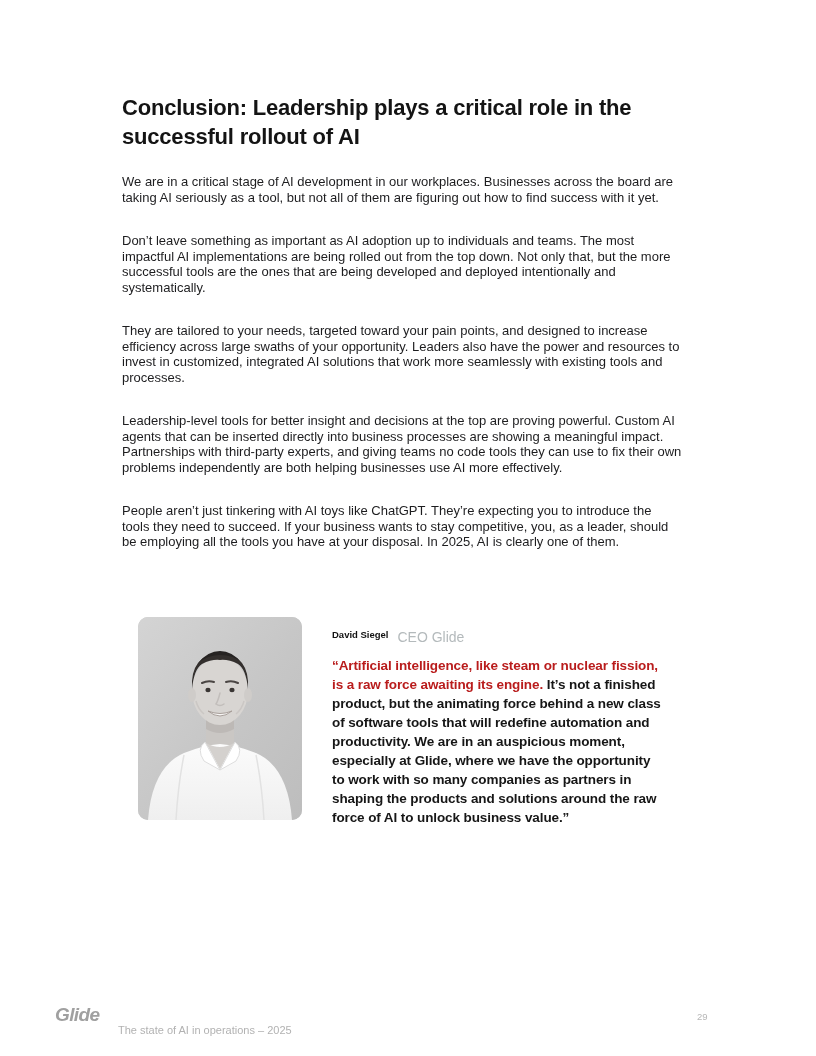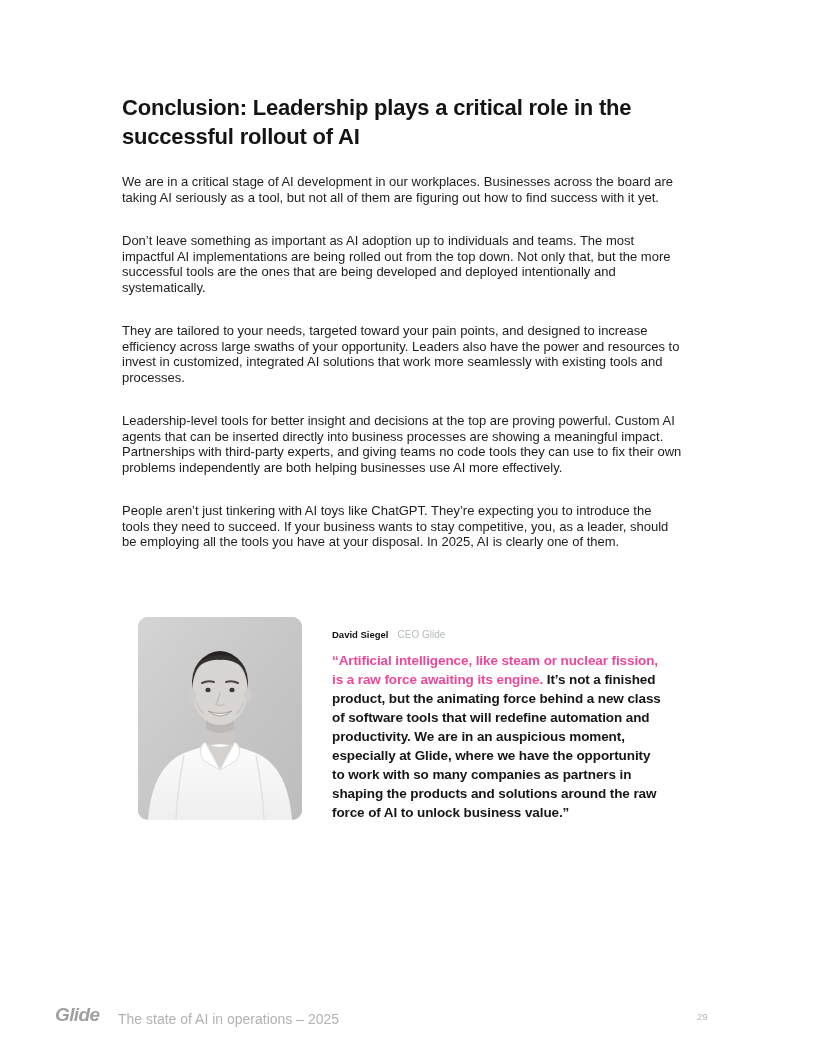--- a/index.html
+++ b/index.html
@@ -62,54 +62,54 @@
     display: flex;
     align-items: flex-start;
     margin-bottom: 11px;
   }
   .attribution .author {
     font-size: 9.5px;
     font-weight: 700;
     color: #121212;
   }
   .attribution .role {
-    font-size: 10px;
+    font-size: 14px;
     color: #b4babc;
     margin-left: 9px;
   }
   .quote-text {
     font-size: 13.5px;
     line-height: 19px;
     font-weight: 700;
     color: #161616;
     letter-spacing: -0.1px;
   }
-  .quote-text .highlight { color: #ec4899; }
+  .quote-text .highlight { color: #b91c1c; }
   .footer {
     position: absolute;
     left: 0;
     top: 1002px;
     width: 686px;
     height: 30px;
   }
   .footer .logo {
     position: absolute;
     left: 55px;
     top: 2px;
     font-size: 19px;
     font-weight: 700;
     font-style: italic;
     color: #a0a0a0;
     letter-spacing: -0.6px;
   }
   .footer .tagline {
     position: absolute;
     left: 118px;
-    top: 9px;
-    font-size: 14px;
+    top: 22px;
+    font-size: 11px;
     color: #b2b2b2;
   }
   .footer .page-number {
     position: absolute;
     left: 681px;
     top: 9px;
     font-size: 9.5px;
     color: #b7b7b7;
     margin-left: 16px;
   }

